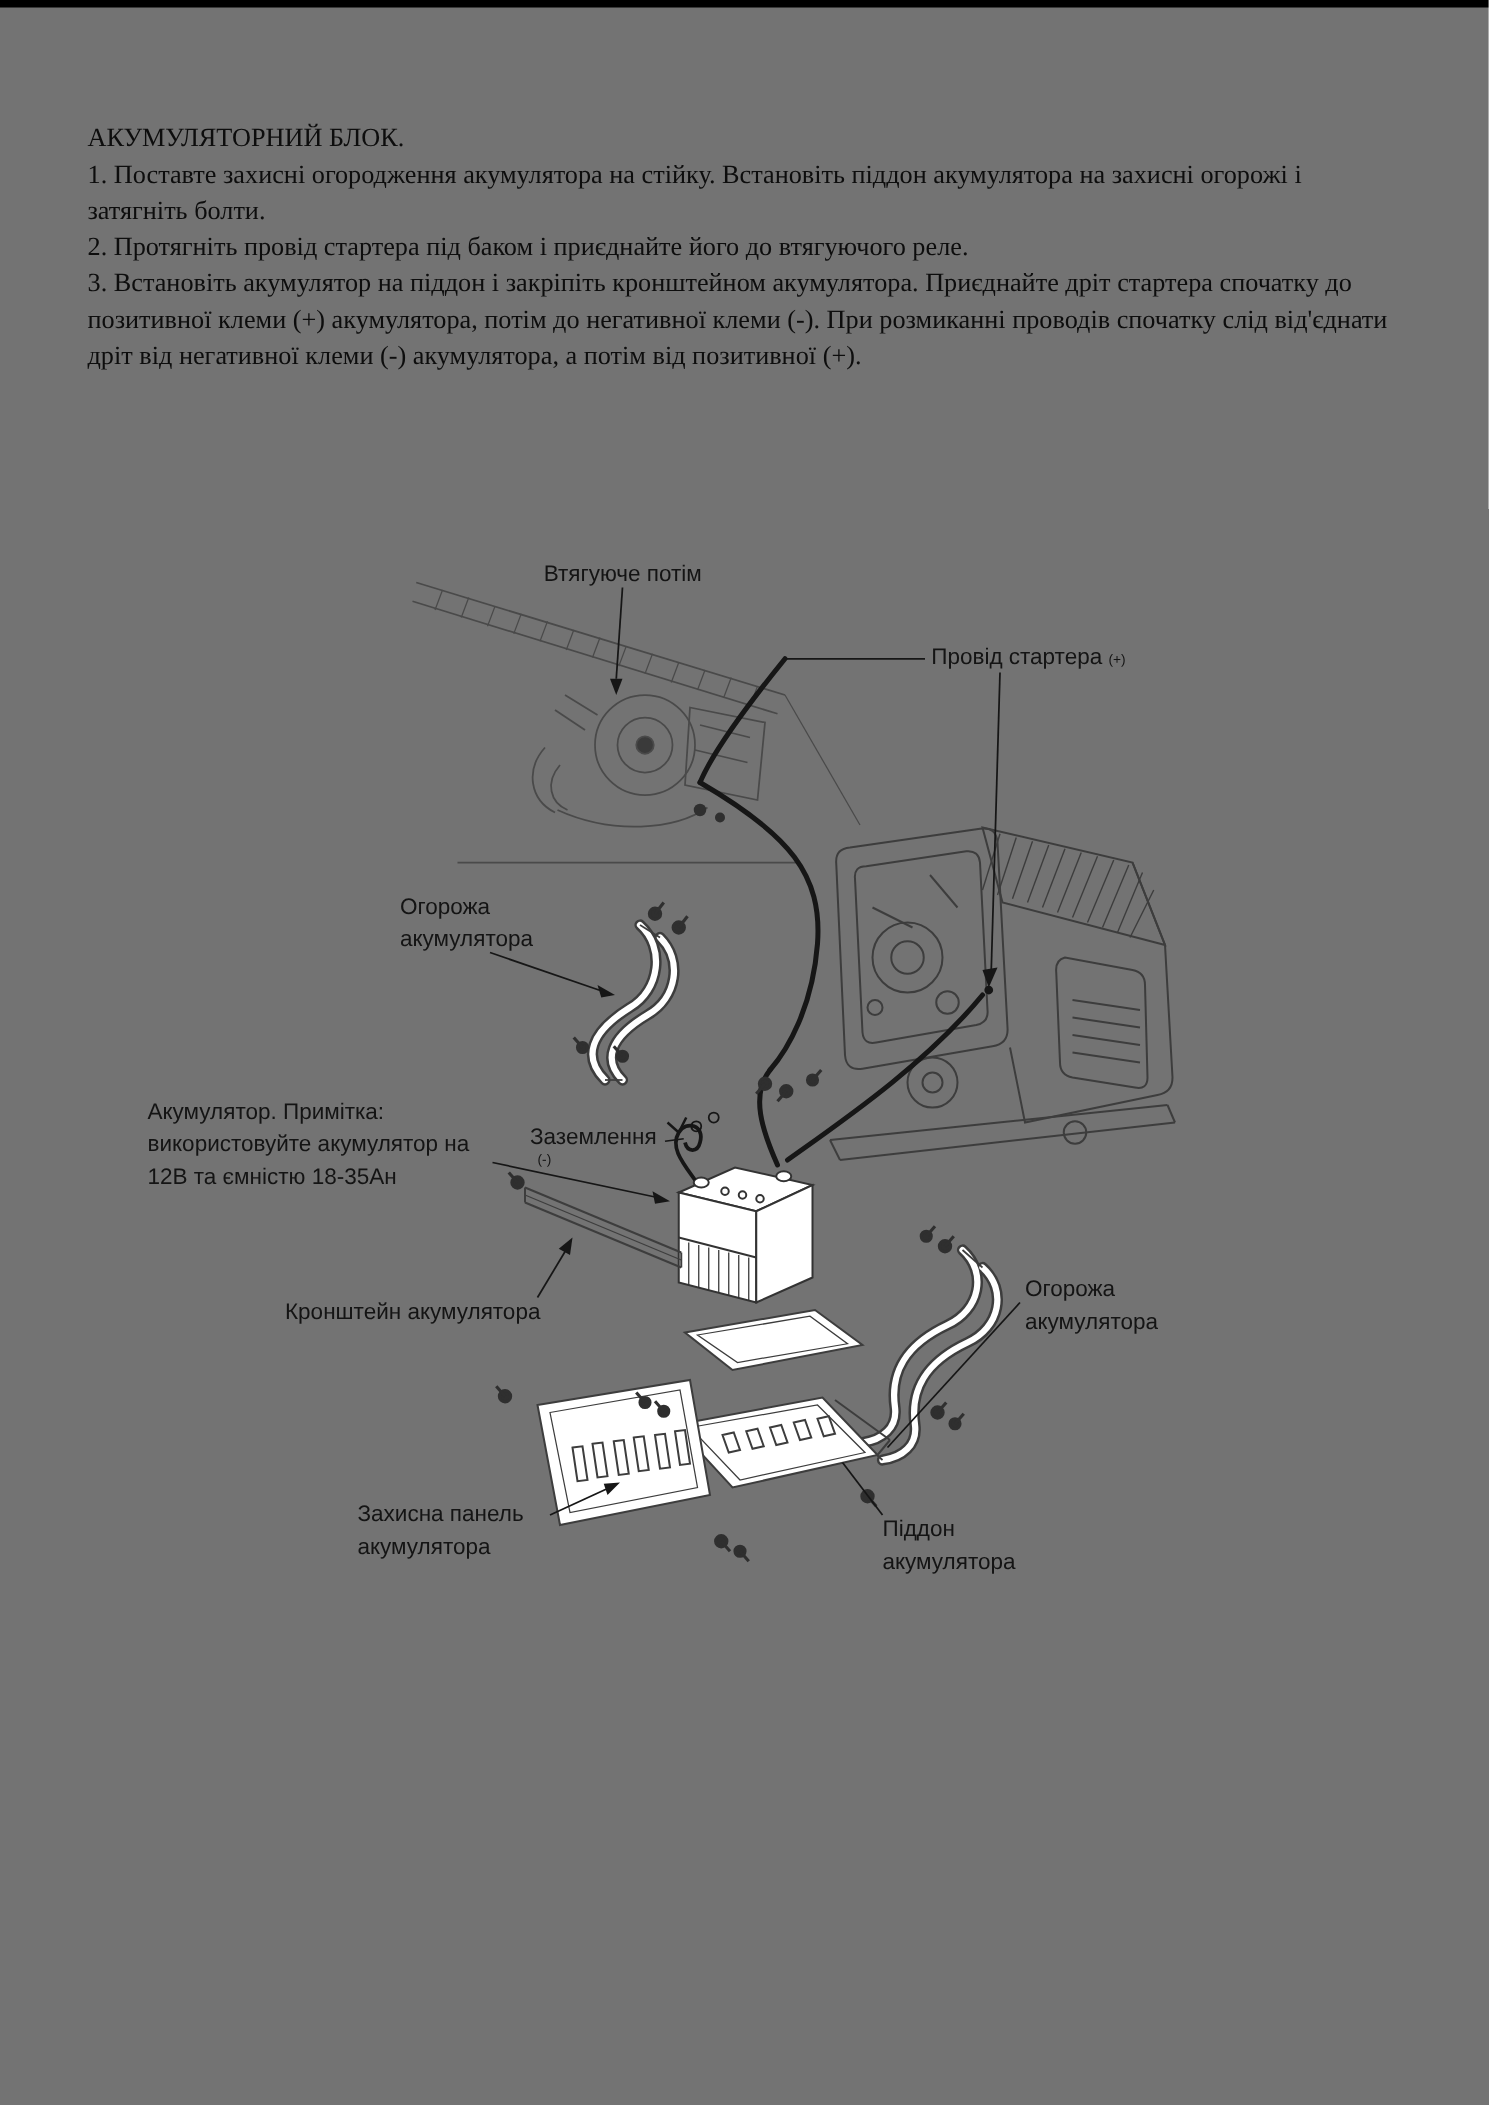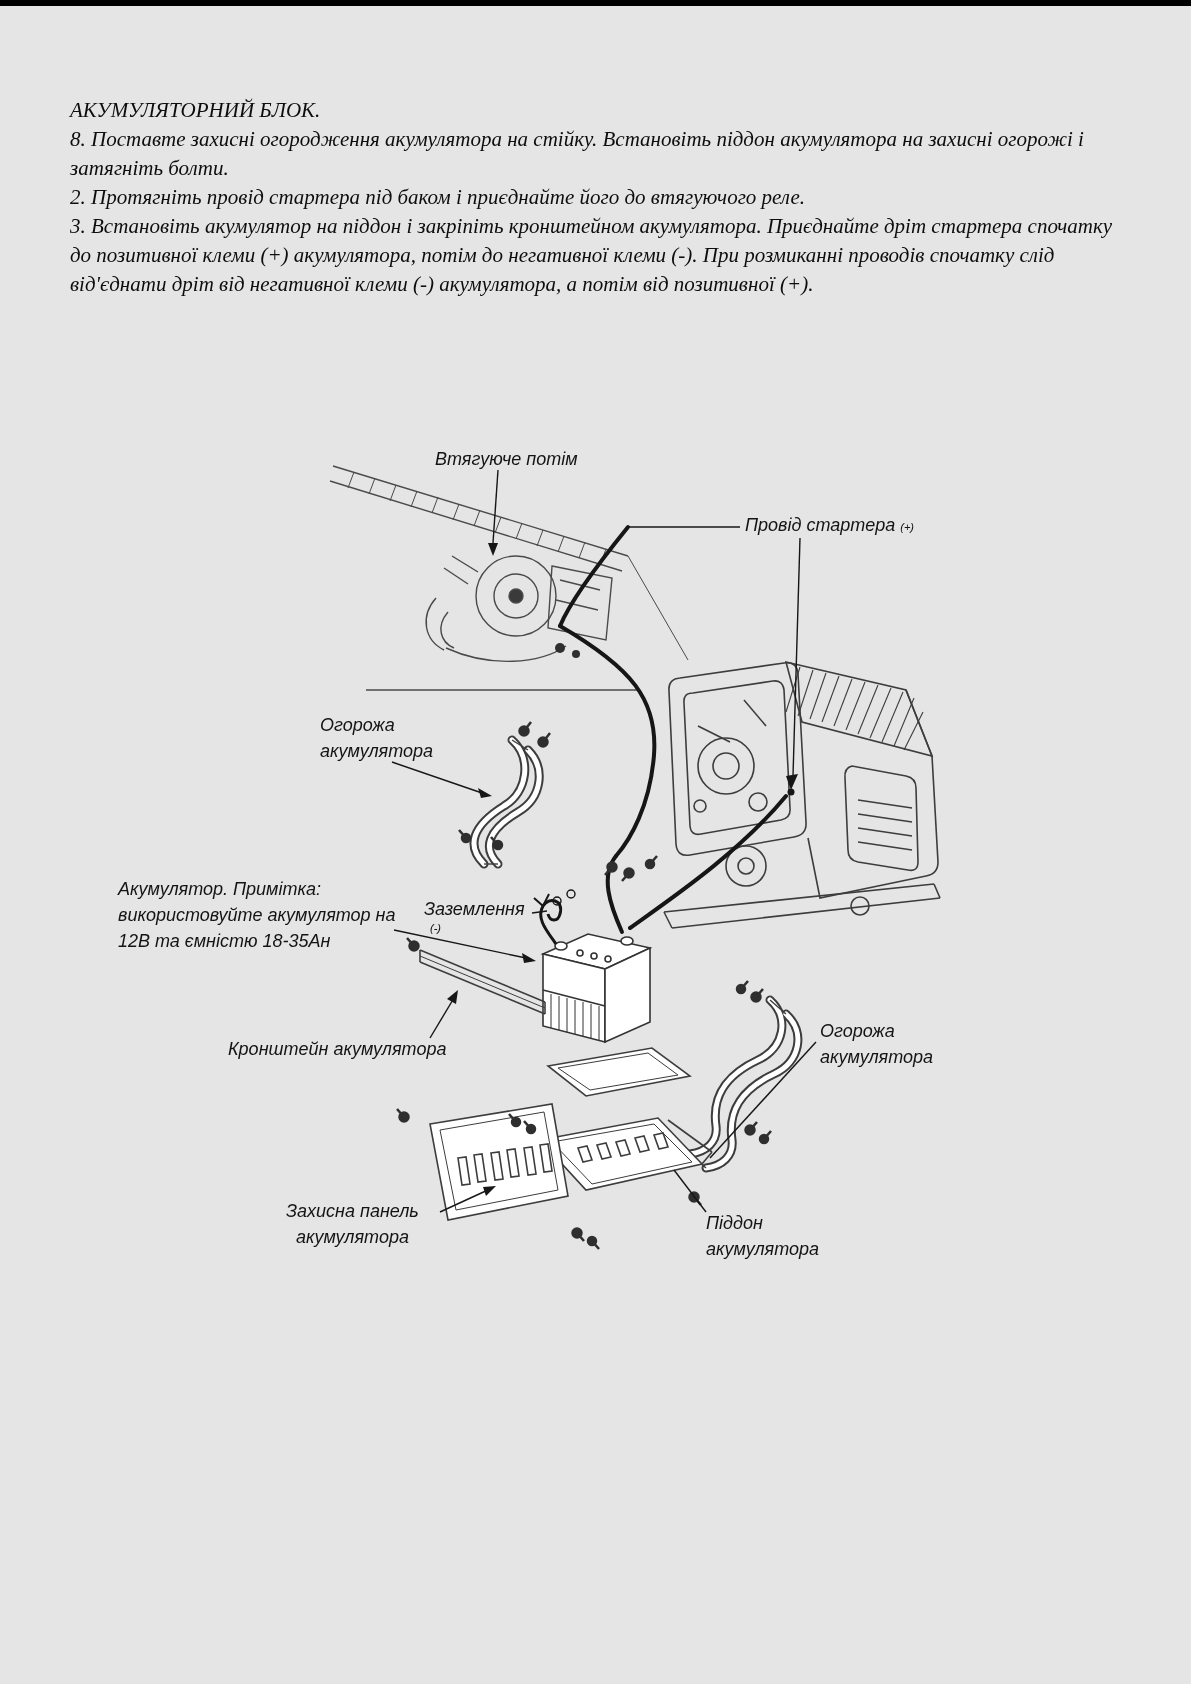--- a/index.html
+++ b/index.html
@@ -1,19 +1,19 @@
 <!DOCTYPE html>
 <html><head>
 <meta charset="utf-8">
 <style>
   * { margin:0; padding:0; box-sizing:border-box; }
   html,body { background:#ffffff; }
   .page {
-    position:relative; width:1191px; height:1684px; background:#e5e5e5;
-    overflow:hidden; font-family:"Liberation Serif", serif; color:#0d0d0d;font-style:italic;
+    position:relative; width:1191px; height:1684px; background:#737373;
+    overflow:hidden; font-family:"Liberation Serif", serif; color:#0d0d0d;
   }
   .scan-bar { position:absolute; left:0; top:0; width:100%; height:6px; background:#000; }
   .text-block {
     position:absolute; left:70px; top:96px; width:1052px;
     font-size:21px; line-height:29px; color:#0d0d0d;
   }
   .text-block p { margin:0; }
   .diagram-svg { position:absolute; left:0; top:0; width:1191px; height:1684px; }
   .lbl {
     position:absolute; font-family:"Liberation Sans", sans-serif;
@@ -24,21 +24,21 @@
 </style>
 </head>
 <body>
 
 <div class="page">
 
   <div class="scan-bar"></div>
 
   <div class="text-block">
     <p class="doc-title">АКУМУЛЯТОРНИЙ БЛОК.</p>
-    <p>8. Поставте захисні огородження акумулятора на стійку. Встановіть піддон акумулятора на захисні огорожі і затягніть болти.</p>
+    <p>1. Поставте захисні огородження акумулятора на стійку. Встановіть піддон акумулятора на захисні огорожі і затягніть болти.</p>
     <p>2. Протягніть провід стартера під баком і приєднайте його до втягуючого реле.</p>
     <p>3. Встановіть акумулятор на піддон і закріпіть кронштейном акумулятора. Приєднайте дріт стартера спочатку до позитивної клеми (+) акумулятора, потім до негативної клеми (-). При розмиканні проводів спочатку слід від'єднати дріт від негативної клеми (-) акумулятора, а потім від позитивної (+).</p>
   </div>
 
   <svg class="diagram-svg" viewBox="0 0 1191 1684">
 
     <g stroke="#4a4a4a" fill="none" stroke-width="1.4">
       <line x1="333" y1="466" x2="628" y2="556"></line>
       <line x1="330" y1="481" x2="622" y2="571"></line>
       <g stroke-width="1">
@@ -285,21 +285,21 @@
 
   <div class="lbl" style="left:207px; top:1036px;margin-left:21px;">
     <span>Кронштейн акумулятора</span>
   </div>
 
   <div class="lbl" style="left:820px; top:1018px;">
     <span class="block">Огорожа</span>
     <span class="block">акумулятора</span>
   </div>
 
-  <div class="lbl" style="left:286px; top:1198px;text-align:center;">
+  <div class="lbl" style="left:286px; top:1198px;">
     <span class="block">Захисна панель</span>
     <span class="block">акумулятора</span>
   </div>
 
   <div class="lbl" style="left:706px; top:1210px;">
     <span class="block">Піддон</span>
     <span class="block">акумулятора</span>
   </div>
 
 </div>

